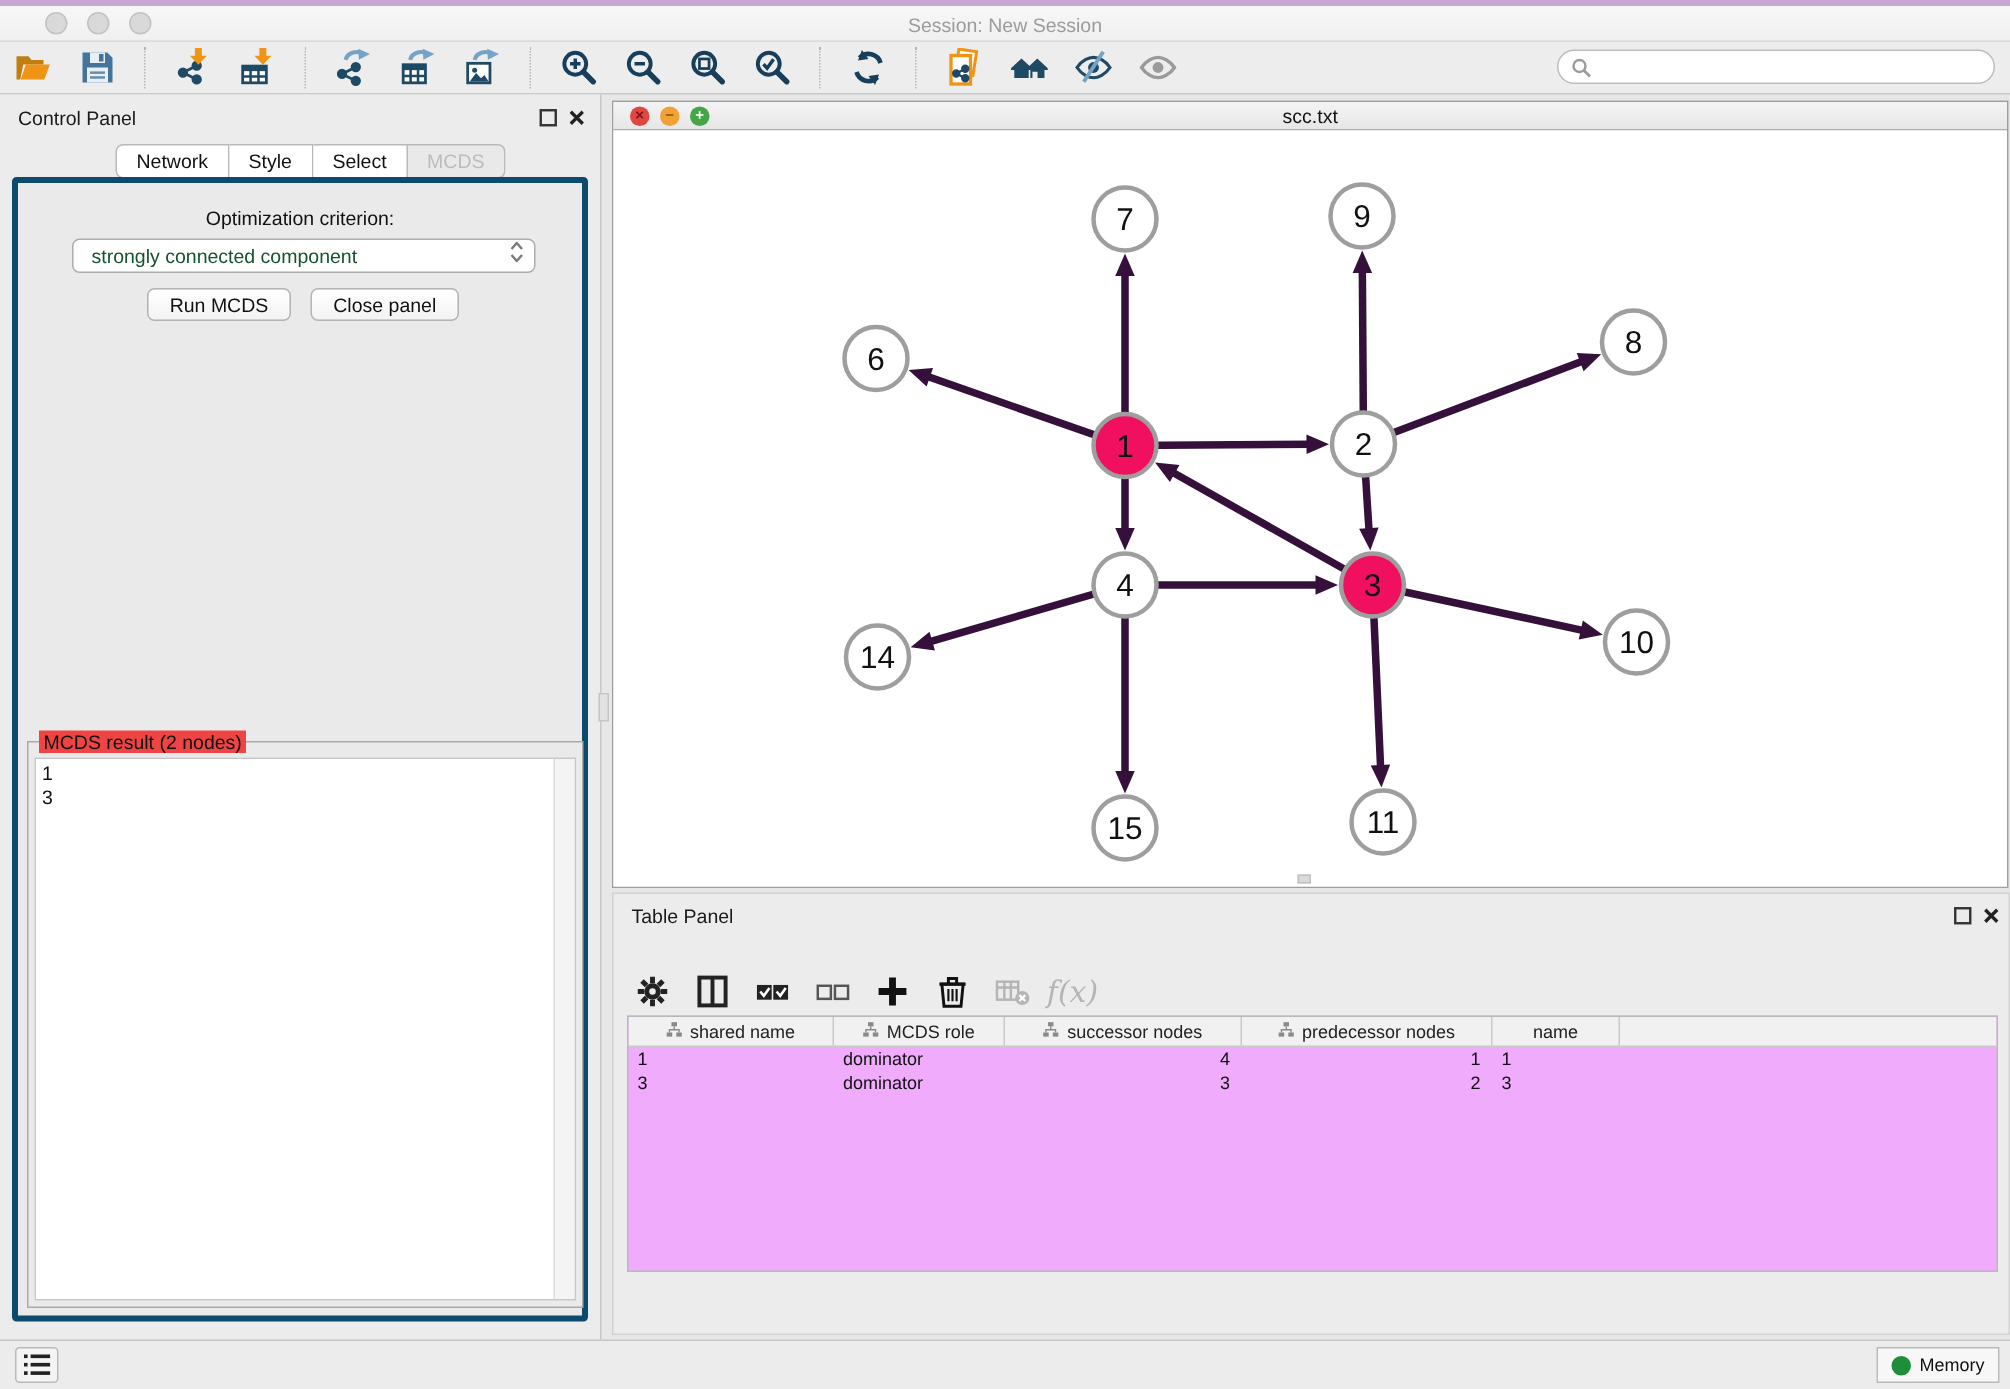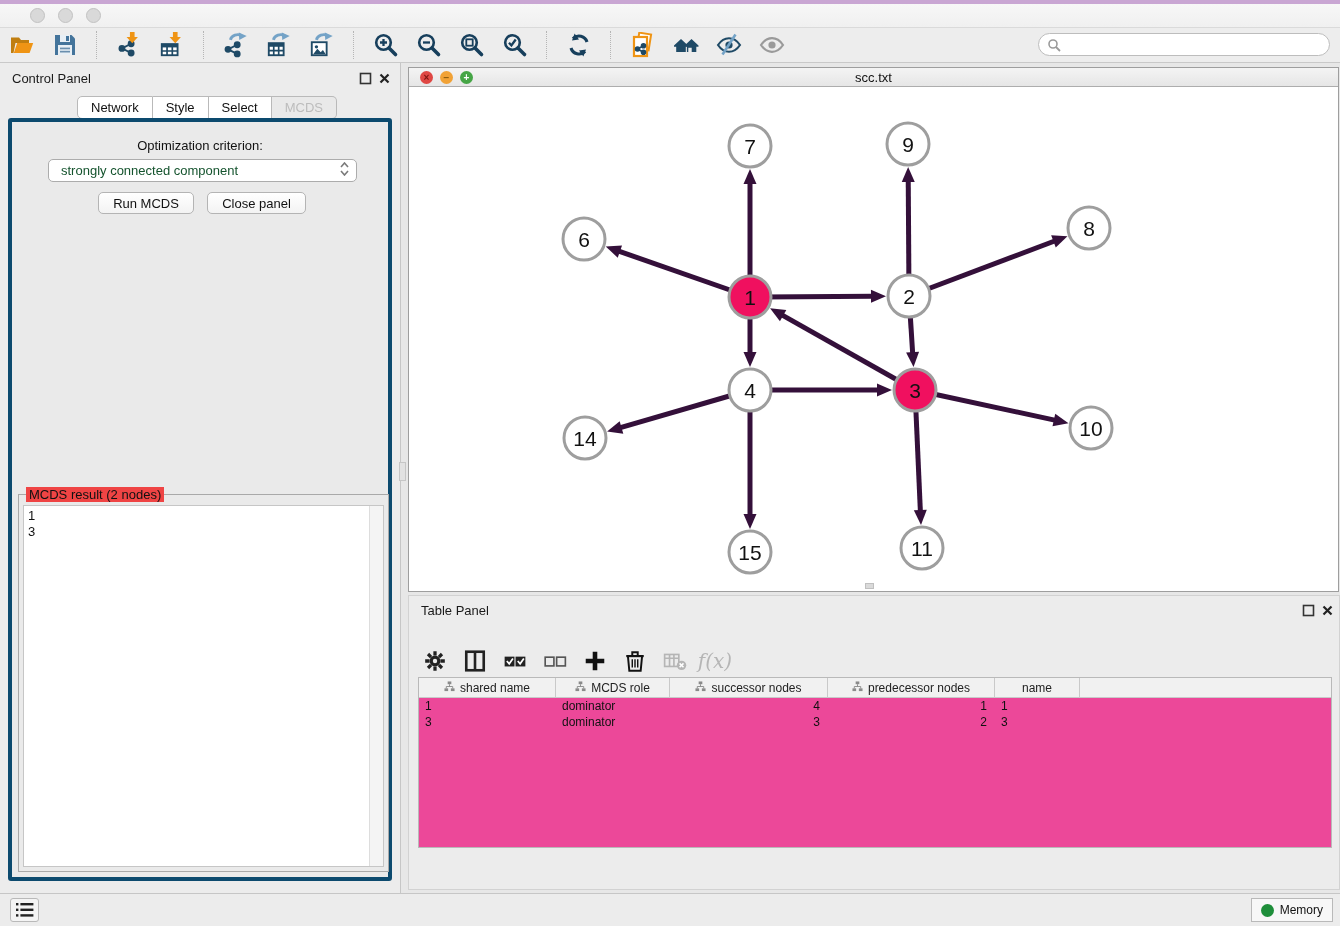--- a/index.html
+++ b/index.html
@@ -59,21 +59,21 @@
 
   
   #splitter-grip{left:399px;top:462px;width:7px;height:19px;background:#E2E2E2;border:1px solid #C6C6C6;box-sizing:border-box;}
 
   
   #table-panel{left:408px;top:595px;width:932px;height:295px;background:#ECECEC;border:1px solid #D2D2D2;box-sizing:border-box;}
   #tp-toolbar{left:12px;top:30px;height:40px;display:flex;align-items:center;gap:12px;}
   .tp-icon{width:28px;height:28px;display:flex;align-items:center;justify-content:center;cursor:pointer;margin-top:30px;}
   .tp-icon svg{width:24px;height:24px;display:block;}
   .tp-icon .fx-text{font-family:"DejaVu Serif","Liberation Serif",serif;font-style:italic;font-size:20px;color:#B5B5B5;}
-  #tp-table{left:9px;top:81px;width:914px;height:171px;background:#ec4899;border:1px solid #B9B9B9;box-sizing:border-box;overflow:hidden;}
+  #tp-table{left:9px;top:81px;width:914px;height:171px;background:#f0abfc;border:1px solid #B9B9B9;box-sizing:border-box;overflow:hidden;}
   #tp-header{height:19px;background:#F1F1F1;border-bottom:1px solid #C9C9C9;display:flex;}
   .th{height:19px;box-sizing:border-box;border-right:1px solid #C9C9C9;display:flex;align-items:center;justify-content:center;gap:5px;font-size:12px;color:#222;}
   .th svg{width:11px;height:11px;}
   .tr{height:16px;display:flex;cursor:default;}
   .td{font-size:12px;color:#111;box-sizing:border-box;padding:1px 8px 0 6px;white-space:nowrap;overflow:hidden;}
   .td.right{text-align:right;}
   #tp-tabs{left:0;top:267px;width:100%;display:flex;justify-content:center;}
   #tp-tabs .seg{height:22px;line-height:22px;}
 
   
@@ -83,20 +83,21 @@
   #memory-dot{width:13px;height:13px;border-radius:50%;background:#1E8E3A;}
 </style>
 </head>
 <body>
 
 <div id="accent-strip" class="abs"></div>
 <div id="titlebar" class="abs">
   <div class="traffic abs" style="left:30px"></div>
   <div class="traffic abs" style="left:58px"></div>
   <div class="traffic abs" style="left:86px"></div>
+  <div id="win-title" class="abs">Session: New Session</div>
 </div>
 
 <div id="main-toolbar" class="abs">
     <div class="tb-icon">
       <svg viewBox="0 0 26 26">
         <path d="M2 21V5.5h8l2 2.5h8v3H6.5L4.5 21Z" fill="#C07E10"></path>
         <path d="M4.8 21 8.2 11h16l-3.6 10Z" fill="#EF9414"></path>
       </svg>
     </div>
     <div class="tb-icon">

